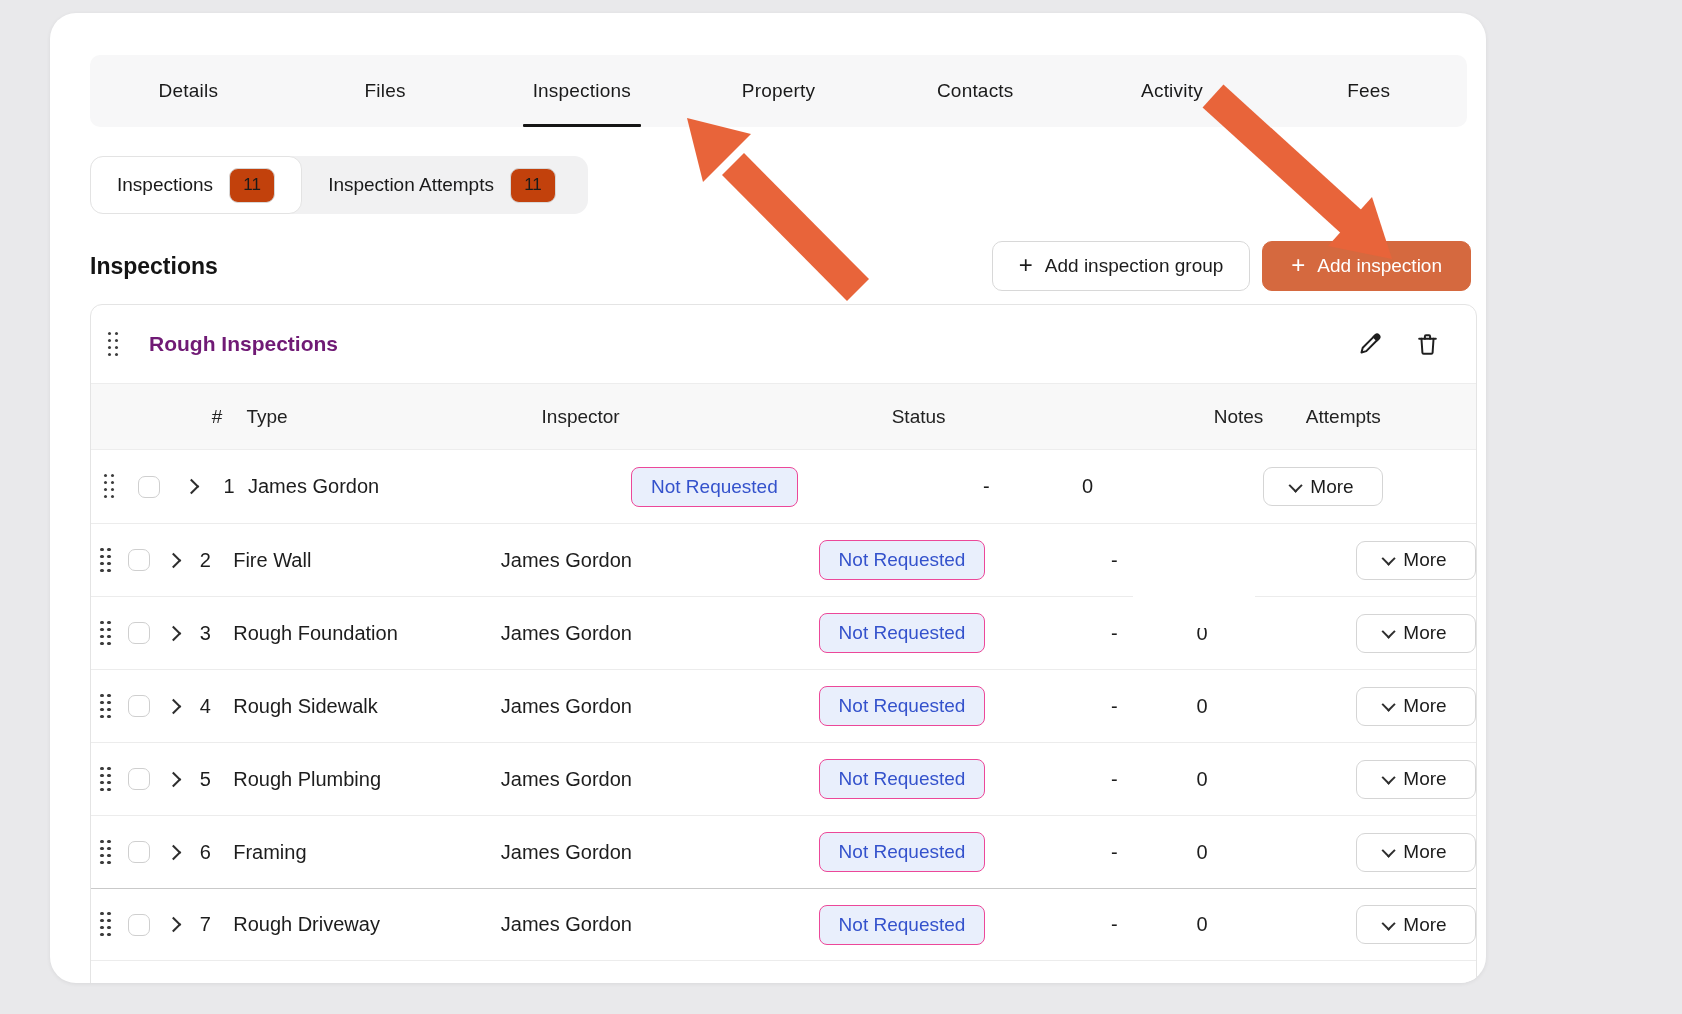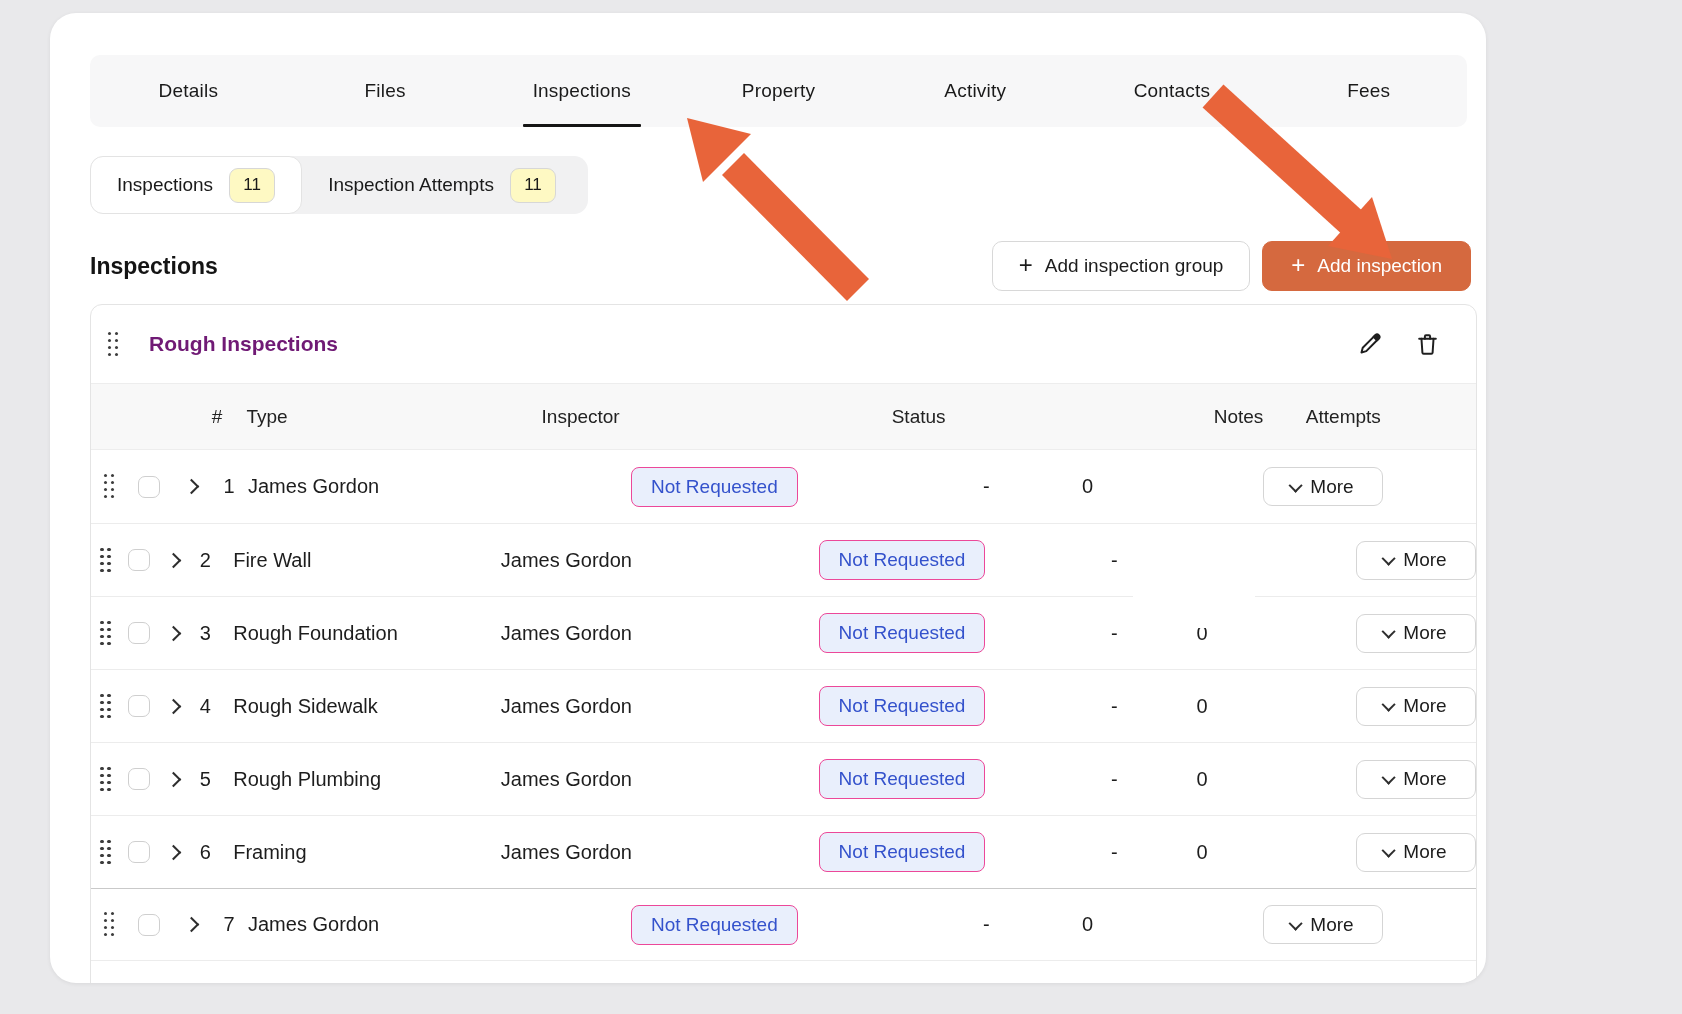--- a/index.html
+++ b/index.html
@@ -37,21 +37,21 @@
     background:#f1f1f2; border-radius:14px; display:inline-flex; align-items:stretch;
     padding-right:6px;
   }
   .pill {
     display:flex; align-items:center; gap:16px; padding:0 26px;
     font-size:19px; color:#1a1a1a; border-radius:13px; cursor:pointer; white-space:nowrap;
   }
   .pill.active { background:#ffffff; border:1px solid #e3e3e3; }
   .countbox {
     min-width:46px; height:35px; display:flex; align-items:center; justify-content:center;
-    background:#fef9c3; border:1px solid #d7d7d7; border-radius:9px;
+    background:#c2410c; border:1px solid #d7d7d7; border-radius:9px;
     font-size:17px; color:#1a1a1a; padding:0 8px;
   }
   
   .section-row {
     position:absolute; left:40px; top:227px; right:15px; height:52px;
     display:flex; align-items:center;
   }
   .section-title { font-size:23px; font-weight:700; color:#141414; }
   .actions { margin-left:auto; display:flex; align-items:center; gap:12px; }
   .btn {
@@ -149,24 +149,24 @@
       <div class="tab">
         <span>Files</span>
       </div>
       <div class="tab active">
         <span>Inspections</span>
       </div>
       <div class="tab">
         <span>Property</span>
       </div>
       <div class="tab">
+        <span>Contacts</span>
+      </div>
+      <div class="tab">
         <span>Activity</span>
-      </div>
-      <div class="tab">
-        <span>Contacts</span>
       </div>
       <div class="tab">
         <span>Fees</span>
       </div>
     </nav>
 
   <div class="subtabs" id="subtabs">
       <div class="pill active">
         <span>Inspections</span>
         <span class="countbox">11</span>
@@ -373,20 +373,21 @@
     <div class="c-drag">
             <span class="dots"></span>
           </div>
     <div class="c-check">
             <span class="checkbox"></span>
           </div>
     <div class="c-chevron">
             <span class="chev-right"></span>
           </div>
     <div class="c-num r-num">7</div>
+    <div class="c-type r-type">Rough Driveway</div>
     <div class="c-inspector r-inspector">James Gordon</div>
     <div class="c-status"><span class="badge r-status">Not Requested</span></div>
     <div class="c-notes r-notes">-</div>
     <div class="c-attempts r-attempts">0</div>
     <div class="c-more">
       <button class="more-btn">
         <span class="chev-down"></span>
         <span class="r-more">More</span>
       </button>
     </div>

